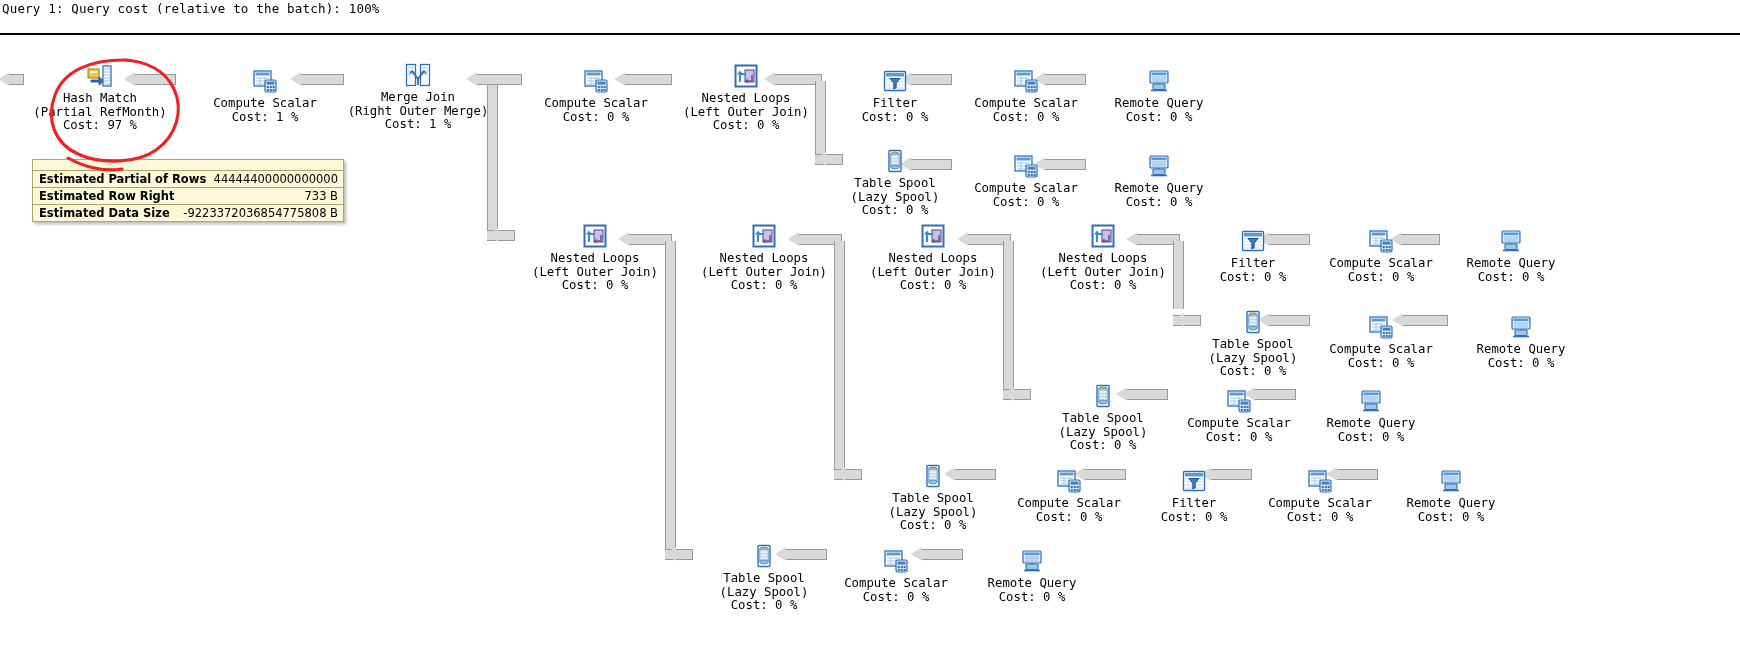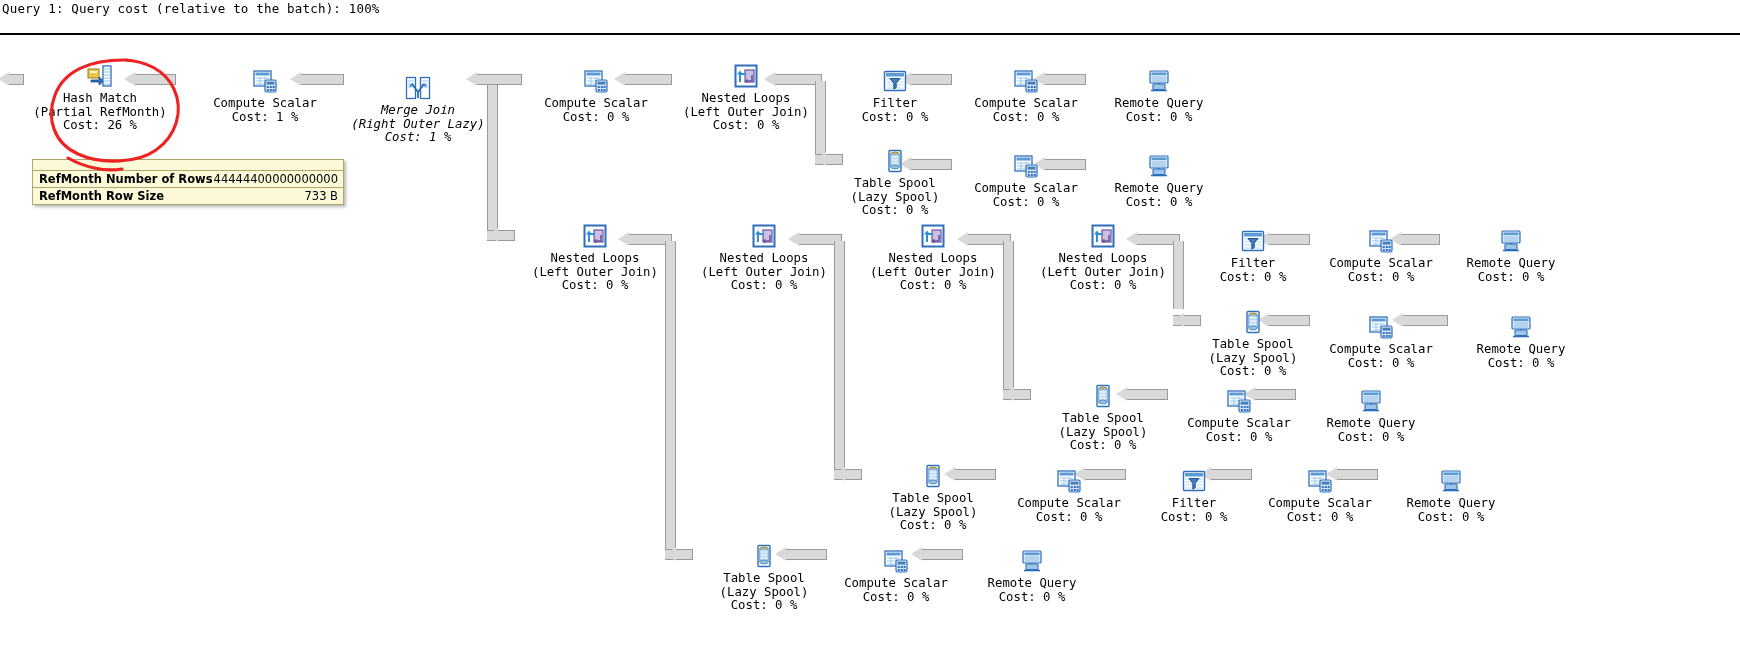--- a/index.html
+++ b/index.html
@@ -328,21 +328,21 @@
       <path d="M4 17 h8 v-3 l5 4 -5 4 v-3 H4z" fill="#2e6fbb" stroke="#1b4a85" stroke-width="0.8"></path>
       <rect x="16" y="3" width="8" height="20" fill="#ffffff" stroke="#2e6fbb" stroke-width="1.3"></rect>
       <g stroke="#8fc0e8" stroke-width="1">
         <line x1="17" y1="6" x2="23" y2="6"></line>
               <line x1="17" y1="9" x2="23" y2="9"></line>
         <line x1="17" y1="12" x2="23" y2="12"></line>
               <line x1="17" y1="15" x2="23" y2="15"></line>
         <line x1="17" y1="18" x2="23" y2="18"></line>
               <line x1="17" y1="21" x2="23" y2="21"></line>
       </g>
-          </svg></span><span class="lbl">Hash Match</span><span class="lbl">(Partial RefMonth)</span><span class="lbl">Cost: 26 %</span></div>
+          </svg></span><span class="lbl">Hash Match</span><span class="lbl">(Partial RefMonth)</span><span class="lbl">Cost: 97 %</span></div>
       <div class="op" style="left: 265px; top: 33px;"><span><svg class="icon" viewBox="0 0 26 26">
       <rect x="2" y="3" width="17" height="15" fill="#ffffff" stroke="#2e6fbb" stroke-width="1.3"></rect>
       <rect x="3.5" y="4.5" width="14" height="3" fill="#5b9bd5"></rect>
       <g stroke="#9cc6ea" stroke-width="1">
         <line x1="4" y1="10" x2="17" y2="10"></line>
               <line x1="4" y1="13" x2="17" y2="13"></line>
         <line x1="4" y1="16" x2="17" y2="16"></line>
         <line x1="8" y1="9" x2="8" y2="17"></line>
               <line x1="13" y1="9" x2="13" y2="17"></line>
       </g>
@@ -350,36 +350,36 @@
       <rect x="14.6" y="13.6" width="7.8" height="3" fill="#4a7fb5"></rect>
       <g fill="#2e6fbb">
         <rect x="14.8" y="18" width="2" height="2"></rect>
               <rect x="17.8" y="18" width="2" height="2"></rect>
         <rect x="20.6" y="18" width="2" height="2"></rect>
         <rect x="14.8" y="21" width="2" height="2"></rect>
               <rect x="17.8" y="21" width="2" height="2"></rect>
         <rect x="20.6" y="21" width="2" height="2"></rect>
       </g>
           </svg></span><span class="lbl">Compute Scalar</span><span class="lbl">Cost: 1 %</span></div>
-      <div class="op" style="left: 418px; top: 40px; font-style: italic;"><span><svg class="icon" viewBox="0 0 26 26">
+      <div class="op" style="left: 418px; top: 27px;"><span><svg class="icon" viewBox="0 0 26 26">
       <rect x="1.5" y="2.5" width="9" height="21" fill="#ffffff" stroke="#2e6fbb" stroke-width="1.3"></rect>
       <rect x="15.5" y="2.5" width="9" height="21" fill="#ffffff" stroke="#2e6fbb" stroke-width="1.3"></rect>
       <g stroke="#9cc6ea" stroke-width="1">
         <line x1="3" y1="6" x2="9" y2="6"></line>
               <line x1="3" y1="9" x2="9" y2="9"></line>
         <line x1="3" y1="12" x2="9" y2="12"></line>
         <line x1="17" y1="6" x2="23" y2="6"></line>
               <line x1="17" y1="9" x2="23" y2="9"></line>
         <line x1="17" y1="12" x2="23" y2="12"></line>
       </g>
       <path d="M7 9 L13 17 L19 9" fill="none" stroke="#2e6fbb" stroke-width="1.8"></path>
       <line x1="13" y1="16" x2="13" y2="23" stroke="#2e6fbb" stroke-width="1.8"></line>
       <path d="M7 9 l-2.2 2.6 M7 9 l2.2 2.6" fill="none" stroke="#2e6fbb" stroke-width="1.5"></path>
       <path d="M19 9 l-2.2 2.6 M19 9 l2.2 2.6" fill="none" stroke="#2e6fbb" stroke-width="1.5"></path>
-      </svg></span><span class="lbl">Merge Join</span><span class="lbl">(Right Outer Lazy)</span><span class="lbl">Cost: 1 %</span></div>
+      </svg></span><span class="lbl">Merge Join</span><span class="lbl">(Right Outer Merge)</span><span class="lbl">Cost: 1 %</span></div>
       <div class="op" style="left: 596px; top: 33px;"><span><svg class="icon" viewBox="0 0 26 26">
       <rect x="2" y="3" width="17" height="15" fill="#ffffff" stroke="#2e6fbb" stroke-width="1.3"></rect>
       <rect x="3.5" y="4.5" width="14" height="3" fill="#5b9bd5"></rect>
       <g stroke="#9cc6ea" stroke-width="1">
         <line x1="4" y1="10" x2="17" y2="10"></line>
               <line x1="4" y1="13" x2="17" y2="13"></line>
         <line x1="4" y1="16" x2="17" y2="16"></line>
         <line x1="8" y1="9" x2="8" y2="17"></line>
               <line x1="13" y1="9" x2="13" y2="17"></line>
       </g>
@@ -772,26 +772,30 @@
       </g>
       <rect x="7" y="16" width="12" height="5.5" rx="0.8" fill="#9fc6e8" stroke="#2e6fbb" stroke-width="1.1"></rect>
       <line x1="13" y1="15" x2="13" y2="16" stroke="#2e6fbb" stroke-width="1.4"></line>
       <line x1="5" y1="22.5" x2="21" y2="22.5" stroke="#2e6fbb" stroke-width="1.6"></line>
       </svg></span><span class="lbl">Remote Query</span><span class="lbl">Cost: 0 %</span></div>
     </div>
 
   <div id="tooltip" style="left:32px; top:124px; width:310px;">
     <div class="tt-ghost"></div>
     <div class="tt-row">
-      <span class="tt-key">RefMonth Number of Rows</span>
+      <span class="tt-key">Estimated Partial of Rows</span>
       <span class="tt-val">44444400000000000</span>
     </div>
     <div class="tt-row">
-      <span class="tt-key">RefMonth Row Size</span>
+      <span class="tt-key">Estimated Row Right</span>
       <span class="tt-val">733 B</span>
+    </div>
+    <div class="tt-row">
+      <span class="tt-key">Estimated Data Size</span>
+      <span class="tt-val">-9223372036854775808 B</span>
     </div>
   </div>
 
   <svg id="red-annotation" viewBox="0 0 200 120">
     <path d="M100 5 C 62 4, 36 16, 27 40 C 18 64, 26 88, 50 99 C 74 110, 110 108, 128 95
              C 148 81, 156 56, 146 34 C 137 15, 118 6, 96 5" fill="none" stroke="#ee2222" stroke-width="3.1" stroke-linecap="round"></path>
     <path d="M40 103 C 56 112, 76 117, 94 114" fill="none" stroke="#ee2222" stroke-width="3.1" stroke-linecap="round"></path>
   </svg>
 
 </div>

